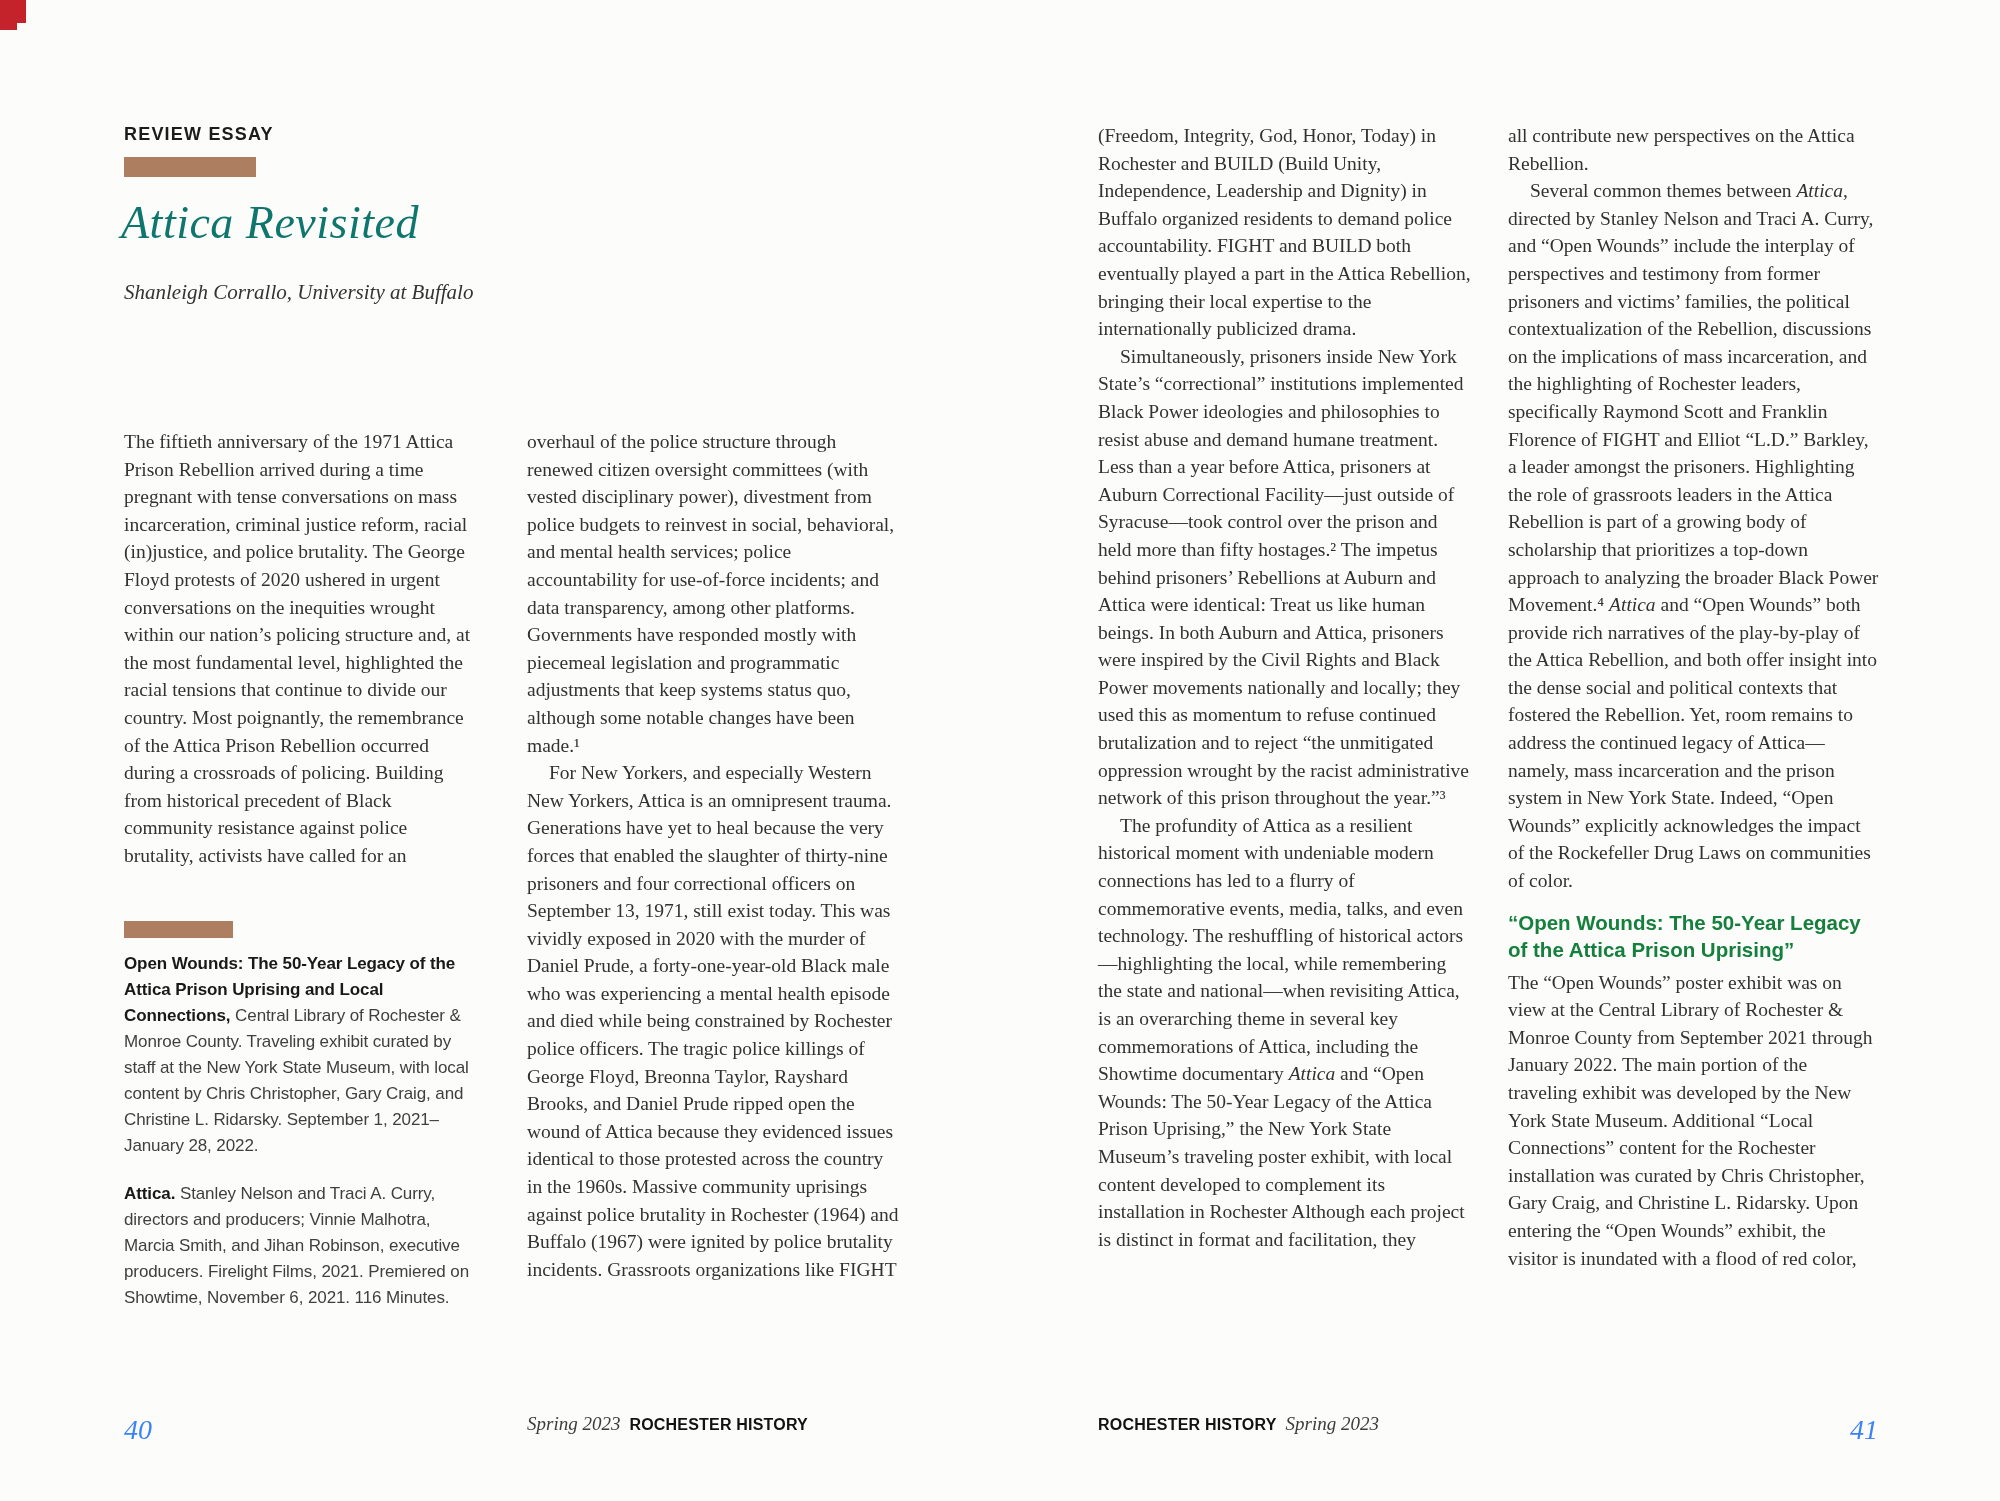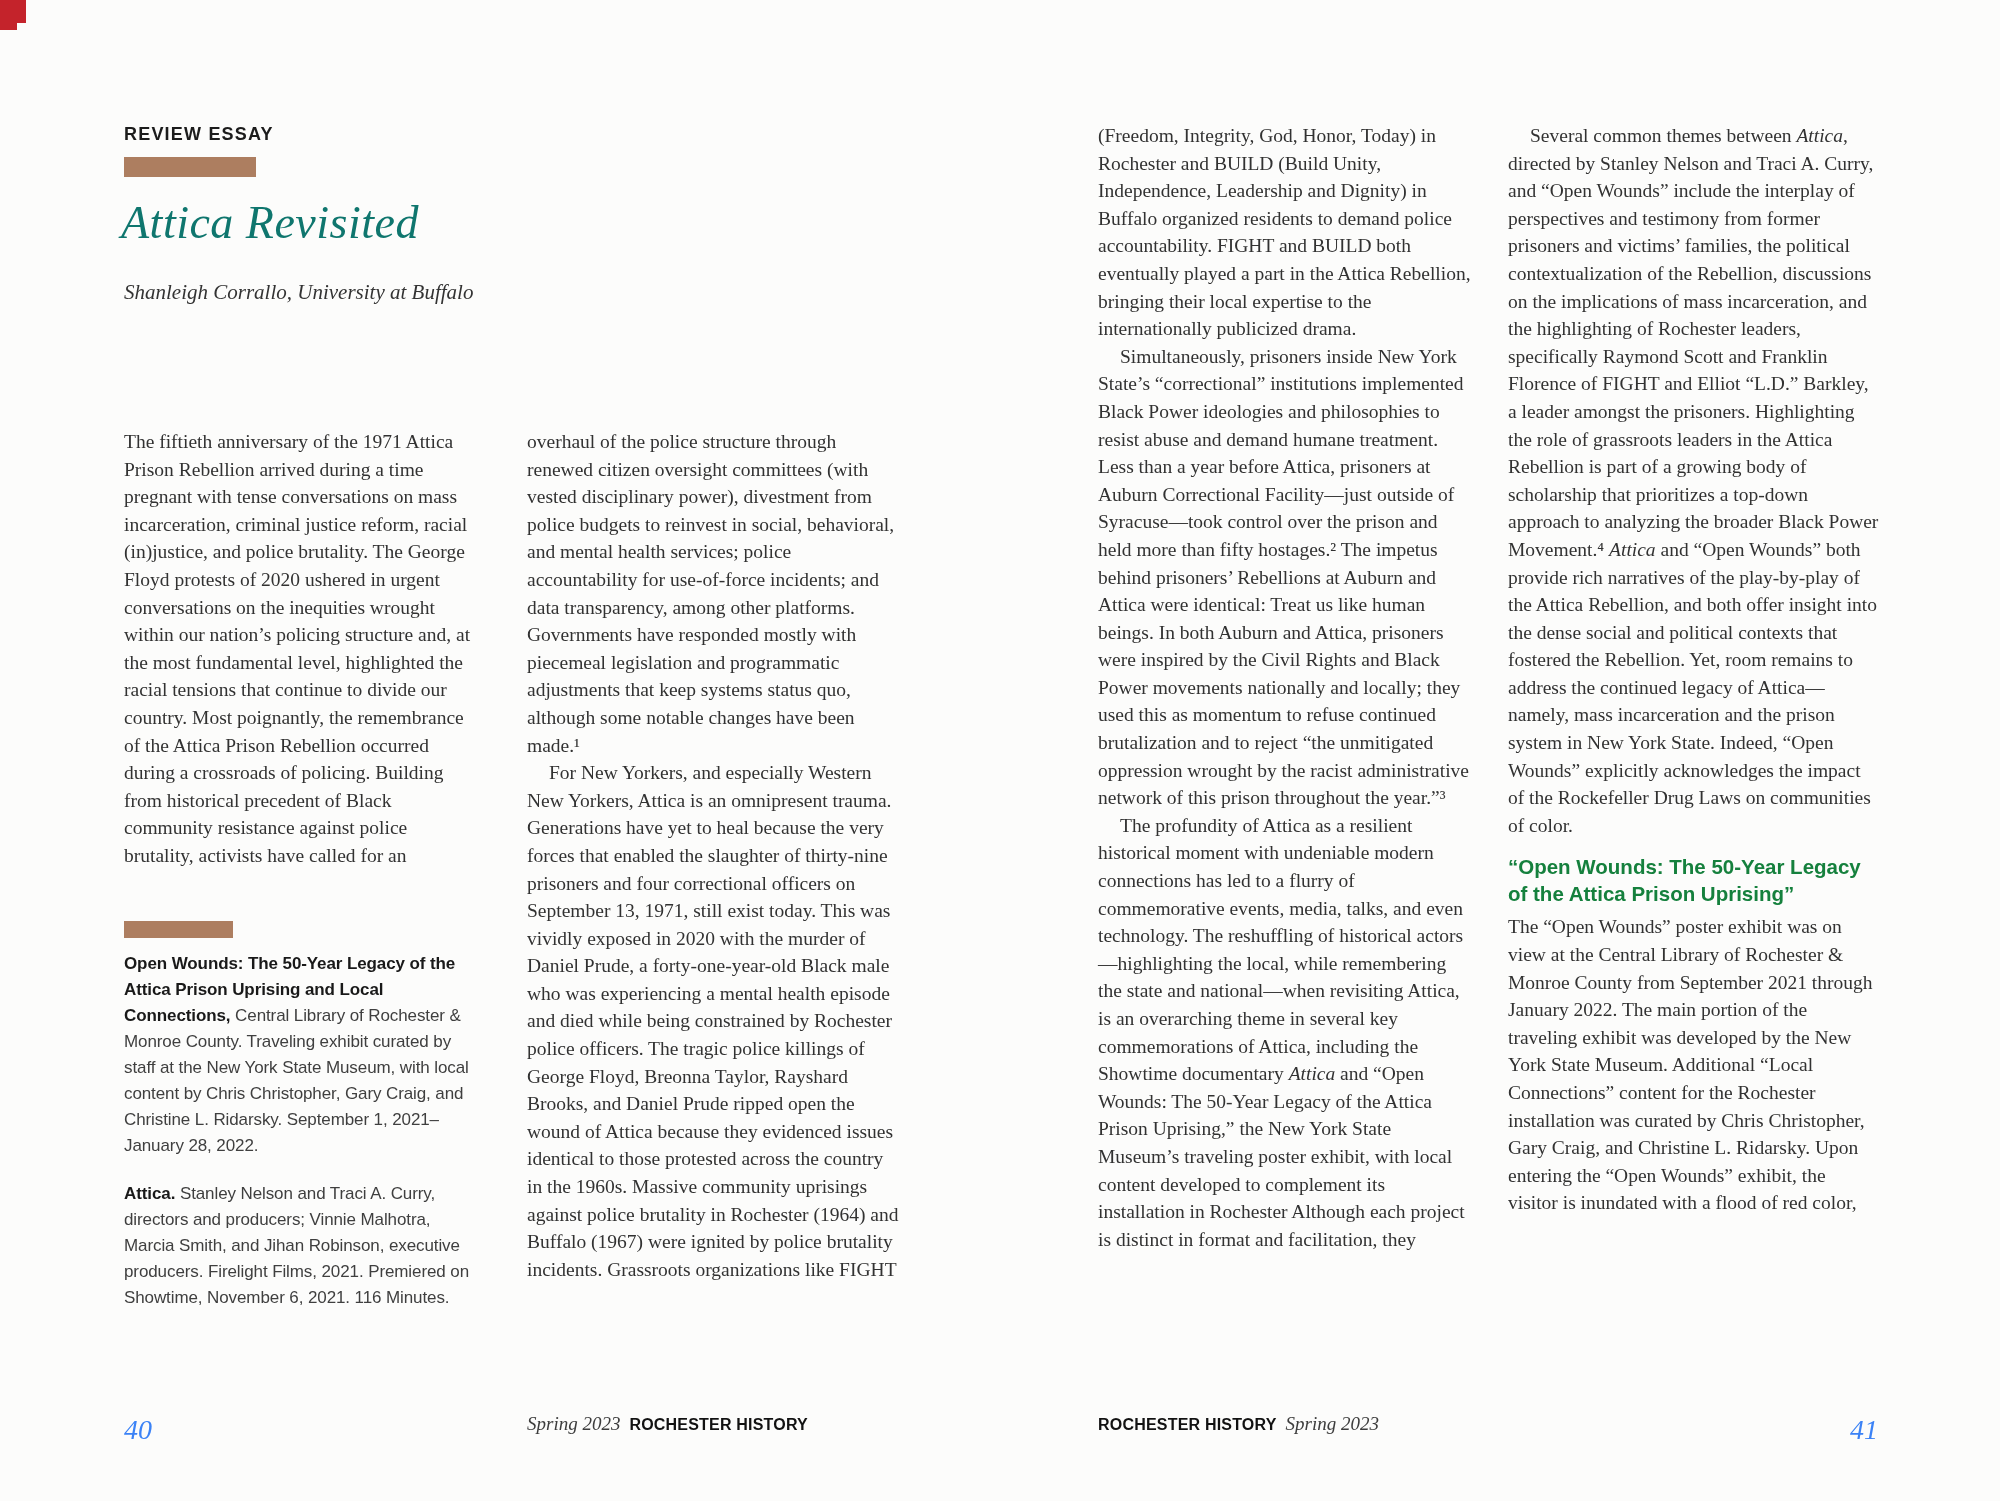--- a/index.html
+++ b/index.html
@@ -79,20 +79,21 @@
       <p class="para indent">For New Yorkers, and especially West­ern New Yorkers, Attica is an omnipresent trauma. Generations have yet to heal because the very forces that enabled the slaughter of thirty-nine prisoners and four correctional officers on September 13, 1971, still exist today. This was vividly exposed in 2020 with the murder of Daniel Prude, a forty-one-year-old Black male who was experiencing a mental health episode and died while being constrained by Rochester police officers. The tragic police killings of George Floyd, Breonna Taylor, Rayshard Brooks, and Daniel Prude ripped open the wound of Attica because they evidenced issues identical to those protested across the country in the 1960s. Massive commu­nity uprisings against police brutality in Rochester (1964) and Buffalo (1967) were ignited by police brutality incidents. Grassroots organizations like FIGHT</p>
     </div>
 
   <div class="abs bodycol" style="left:1098px; top:122px; width:376px;">
       <p class="para">(Freedom, Integrity, God, Honor, Today) in Rochester and BUILD (Build Unity, Independence, Leadership and Dignity) in Buffalo organized residents to demand police accountability. FIGHT and BUILD both eventually played a part in the Attica Rebellion, bringing their local expertise to the internationally publicized drama.</p>
       <p class="para indent">Simultaneously, prisoners inside New York State’s “correctional” institutions implemented Black Power ideologies and philosophies to resist abuse and demand humane treatment. Less than a year before Attica, prisoners at Auburn Correctional Facility—just outside of Syracuse—took control over the prison and held more than fifty hostages.² The impetus behind prisoners’ Rebellions at Auburn and Attica were identical: Treat us like human beings. In both Auburn and Attica, prisoners were inspired by the Civil Rights and Black Power movements nationally and locally; they used this as momentum to refuse continued brutal­ization and to reject “the unmitigated oppression wrought by the racist adminis­trative network of this prison throughout the year.”³</p>
       <p class="para indent">The profundity of Attica as a resilient historical moment with undeniable modern connections has led to a flurry of commemorative events, media, talks, and even technology. The reshuffling of histor­ical actors—highlighting the local, while remembering the state and national—when revisiting Attica, is an overarching theme in several key commemorations of Attica, including the Showtime documentary <span class="run-italic">Attica</span> and “Open Wounds: The 50-Year Legacy of the Attica Prison Uprising,” the New York State Museum’s traveling poster exhibit, with local content developed to complement its installation in Rochester Although each project is distinct in format and facilitation, they</p>
     </div>
 
   <div class="abs bodycol" style="left:1508px; top:122px; width:372px;">
+      <p class="para">all contribute new perspectives on the Attica Rebellion.</p>
       <p class="para indent">Several common themes between <span class="run-italic">Attica</span>, directed by Stanley Nelson and Traci A. Curry, and “Open Wounds” include the interplay of perspectives and testimony from former prisoners and victims’ families, the political contextu­alization of the Rebellion, discussions on the implications of mass incarceration, and the highlighting of Rochester leaders, specifically Raymond Scott and Franklin Florence of FIGHT and Elliot “L.D.” Barkley, a leader amongst the prisoners. Highlighting the role of grassroots leaders in the Attica Rebellion is part of a growing body of scholarship that prioritizes a top-down approach to analyzing the broader Black Power Movement.⁴ <span class="run-italic">Attica</span> and “Open Wounds” both provide rich narratives of the play-by-play of the Attica Rebellion, and both offer insight into the dense social and political contexts that fostered the Rebellion. Yet, room remains to address the continued legacy of Attica—namely, mass incarceration and the prison system in New York State. Indeed, “Open Wounds” explicitly acknowledges the impact of the Rockefeller Drug Laws on communities of color.</p>
       <p class="subhead">“Open Wounds: The 50-Year Legacy of the Attica Prison Uprising”</p>
       <p class="para">The “Open Wounds” poster exhibit was on view at the Central Library of Rochester &amp; Monroe County from September 2021 through January 2022. The main portion of the traveling exhibit was developed by the New York State Museum. Addi­tional “Local Connections” content for the Rochester installation was curated by Chris Christopher, Gary Craig, and Christine L. Ridarsky. Upon entering the “Open Wounds” exhibit, the visitor is inundated with a flood of red color,</p>
     </div>
 
   <div class="abs footer-pagenum" style="left:124px; top:1414px;">40</div>
 
   <div class="abs footer-journal" style="left:527px; top:1413px; width:372px; text-align:left;">
     <span class="season">Spring 2023</span><span class="jname">ROCHESTER HISTORY</span>
   </div>

